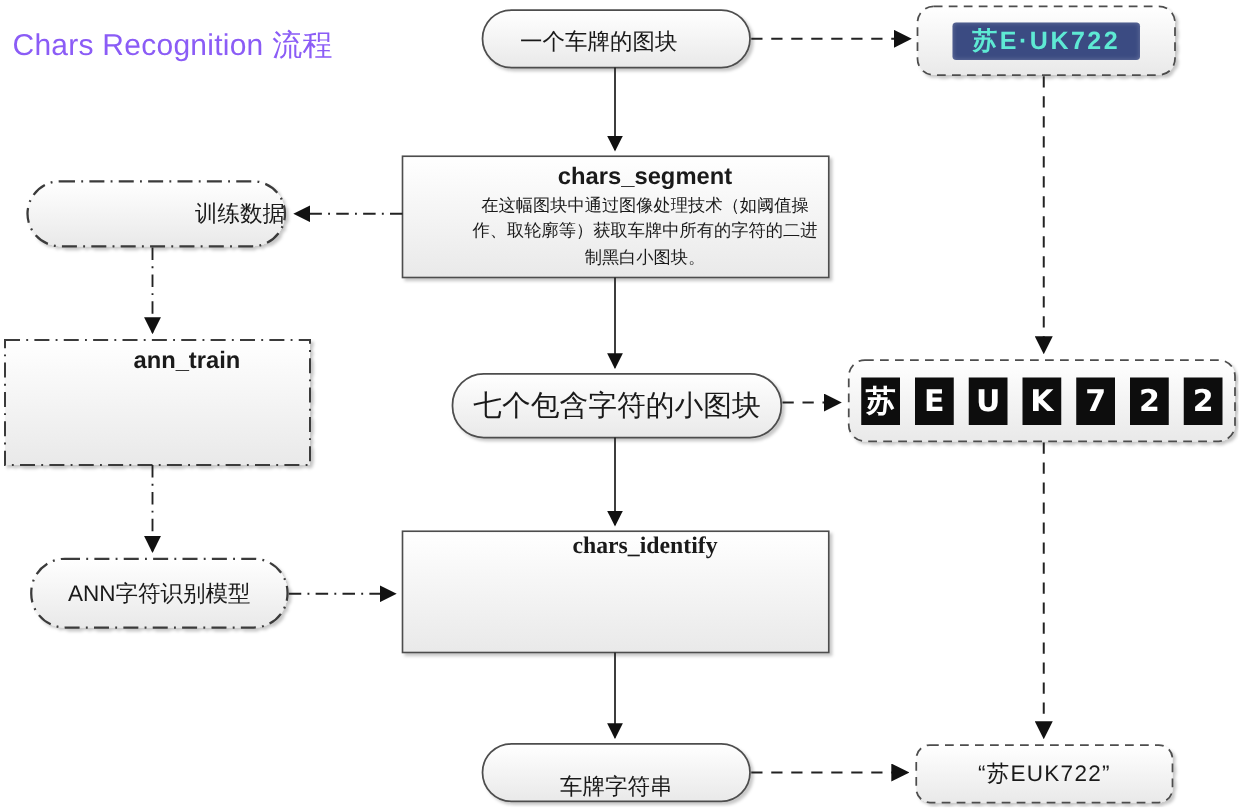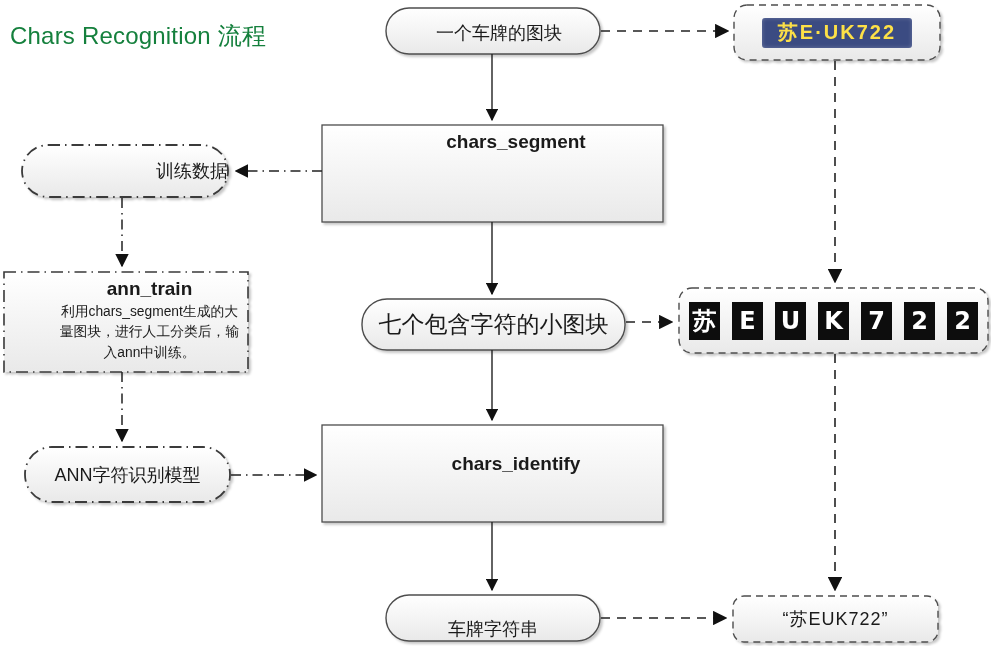--- a/index.html
+++ b/index.html
@@ -2,28 +2,28 @@
 <html><head>
 <meta charset="utf-8">
 <style>
   html,body{margin:0;padding:0;background:#ffffff;}
   .canvas{
     position:relative;width:991px;height:646px;background:#fff;overflow:hidden;
     font-family:"Liberation Sans","DejaVu Sans",sans-serif;color:#1a1a1a;
   }
   svg.layer{position:absolute;left:0;top:0;width:991px;height:646px;}
   .ov{position:absolute;display:flex;align-items:center;justify-content:center;text-align:center;}
-  .page-title{position:absolute;left:10px;top:20px;font-size:24px;letter-spacing:.2px;color:#15803d;}
+  .page-title{position:absolute;left:10px;top:20px;font-size:24px;letter-spacing:.2px;color:#8b5cf6;}
   .stadium-label{font-size:18px;}
   .box-inner{display:flex;flex-direction:column;justify-content:flex-start;width:100%;height:100%;padding:5px 8px;box-sizing:border-box;margin-left:47px;}
   .box-title{font-weight:bold;font-size:19px;text-align:center;line-height:1.25;}
   .box-body{font-size:13.8px;text-align:center;line-height:1.48;margin-top:1px;}
   .plate{
     width:150px;height:30px;border-radius:3px;display:flex;align-items:center;justify-content:center;
-    color:#fde047;font-weight:bold;font-size:20px;letter-spacing:2px;
+    color:#5eead4;font-weight:bold;font-size:20px;letter-spacing:2px;
     box-shadow:inset 0 0 4px rgba(255,255,255,.25);
   }
   .tiles-row{display:flex;gap:12px;align-items:center;justify-content:center;}
   .tile{
     width:31px;height:38px;display:flex;align-items:center;justify-content:center;
     color:#ffffff;font-weight:bold;font-size:24px;line-height:1;
     font-family:"DejaVu Sans","Liberation Sans",sans-serif;
   }
   .result-label{font-size:18px;letter-spacing:1px;}
 </style>
@@ -70,44 +70,44 @@
     <line x1="835" y1="354" x2="835" y2="590" stroke="#222" stroke-width="1.6" stroke-dasharray="9 7" marker-end="url(#arr)"></line>
 
     <line x1="322" y1="171" x2="236" y2="171" stroke="#222" stroke-width="1.5" stroke-dasharray="10 5 1.5 5" marker-end="url(#arr)"></line>
     <line x1="122" y1="198" x2="122" y2="266" stroke="#222" stroke-width="1.5" stroke-dasharray="10 5 1.5 5" marker-end="url(#arr)"></line>
     <line x1="122" y1="372" x2="122" y2="441" stroke="#222" stroke-width="1.5" stroke-dasharray="10 5 1.5 5" marker-end="url(#arr)"></line>
     <line x1="231" y1="475" x2="316" y2="475" stroke="#222" stroke-width="1.5" stroke-dasharray="10 5 1.5 5" marker-end="url(#arr)"></line>
   </svg>
 
   <div class="page-title">Chars Recognition 流程</div>
 
-  <div class="ov stadium-label" style="left:392px;top:8px;width:214px;height:50px;text-align:right;">
+  <div class="ov stadium-label" style="left:372px;top:8px;width:214px;height:50px;text-align:right;">
     <span>一个车牌的图块</span>
   </div>
 
   <div class="ov" style="left:734px;top:5px;width:206px;height:55px;">
     <div class="plate" style="background: rgb(59, 75, 130);">
       <span>苏E·UK722</span>
     </div>
   </div>
 
   <div class="ov" style="left:322px;top:125px;width:341px;height:97px;">
     <div class="box-inner">
       <div class="box-title">chars_segment</div>
+      <div class="box-body">在这幅图块中通过图像处理技术（如阈值操作、取轮廓等）获取车牌中所有的字符的二进制黑白小图块。</div>
     </div>
   </div>
 
   <div class="ov stadium-label" style="left:22px;top:145px;width:206px;height:52px;justify-content:flex-end;">
     <span>训练数据</span>
   </div>
 
   <div class="ov" style="left:4px;top:272px;width:244px;height:100px;align-items:flex-end;">
     <div class="box-inner">
       <div class="box-title">ann_train</div>
-      <div class="box-body">利用chars_segment生成的大量图块，进行人工分类后，输入ann中训练。</div>
     </div>
   </div>
 
   <div class="ov" style="left:362px;top:299px;width:263px;height:51px;font-size:23px;">
     <span>七个包含字符的小图块</span>
   </div>
 
   <div class="ov" style="left:679px;top:288px;width:309px;height:65px;">
     <div class="tiles-row">
         <div class="tile" style="background: rgb(13, 13, 13);">苏</div>
@@ -117,21 +117,21 @@
         <div class="tile" style="background: rgb(13, 13, 13);">7</div>
         <div class="tile" style="background: rgb(13, 13, 13);">2</div>
         <div class="tile" style="background: rgb(13, 13, 13);">2</div>
       </div>
   </div>
 
   <div class="ov stadium-label" style="left:25px;top:447px;width:205px;height:55px;text-align:center;">
     <span>ANN字符识别模型</span>
   </div>
 
-  <div class="ov" style="left:322px;top:447px;width:341px;height:97px;">
+  <div class="ov" style="left:322px;top:420px;width:341px;height:97px;font-family:Liberation Serif, serif;">
     <div class="box-inner">
       <div class="box-title">chars_identify</div>
     </div>
   </div>
 
   <div class="ov stadium-label" style="left:386px;top:595px;width:214px;height:46px;align-items:flex-end;">
     <span>车牌字符串</span>
   </div>
 
   <div class="ov result-label" style="left:733px;top:596px;width:205px;height:46px;">

